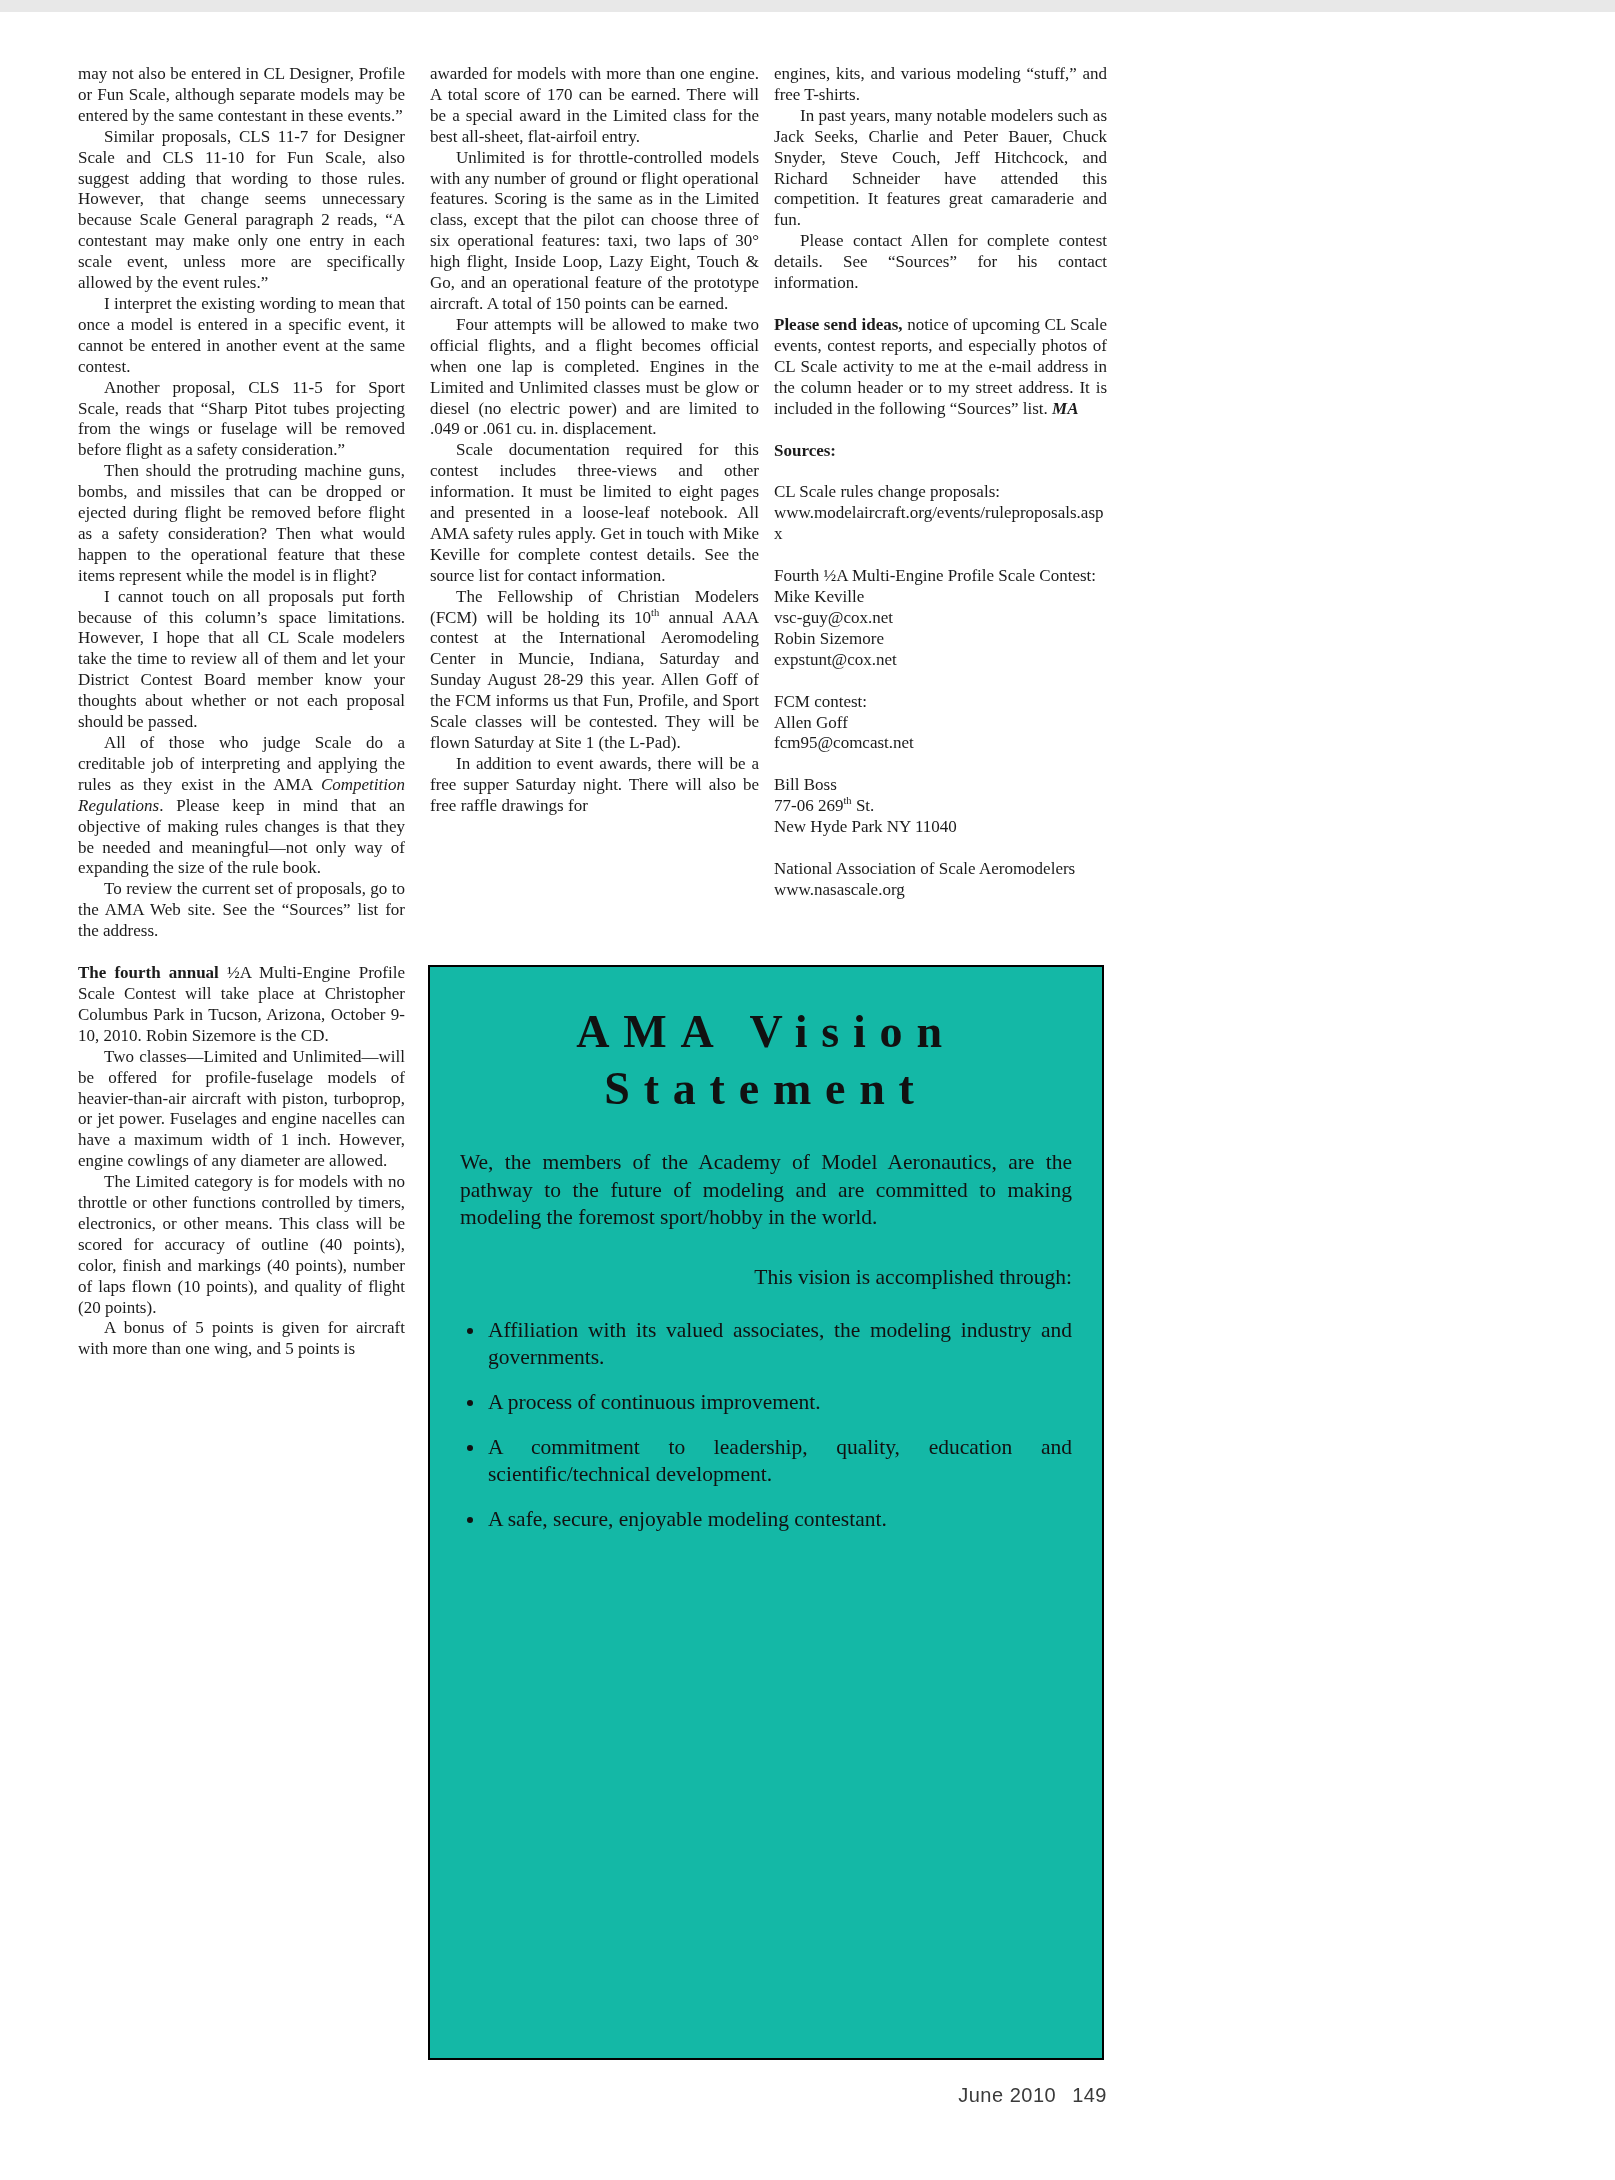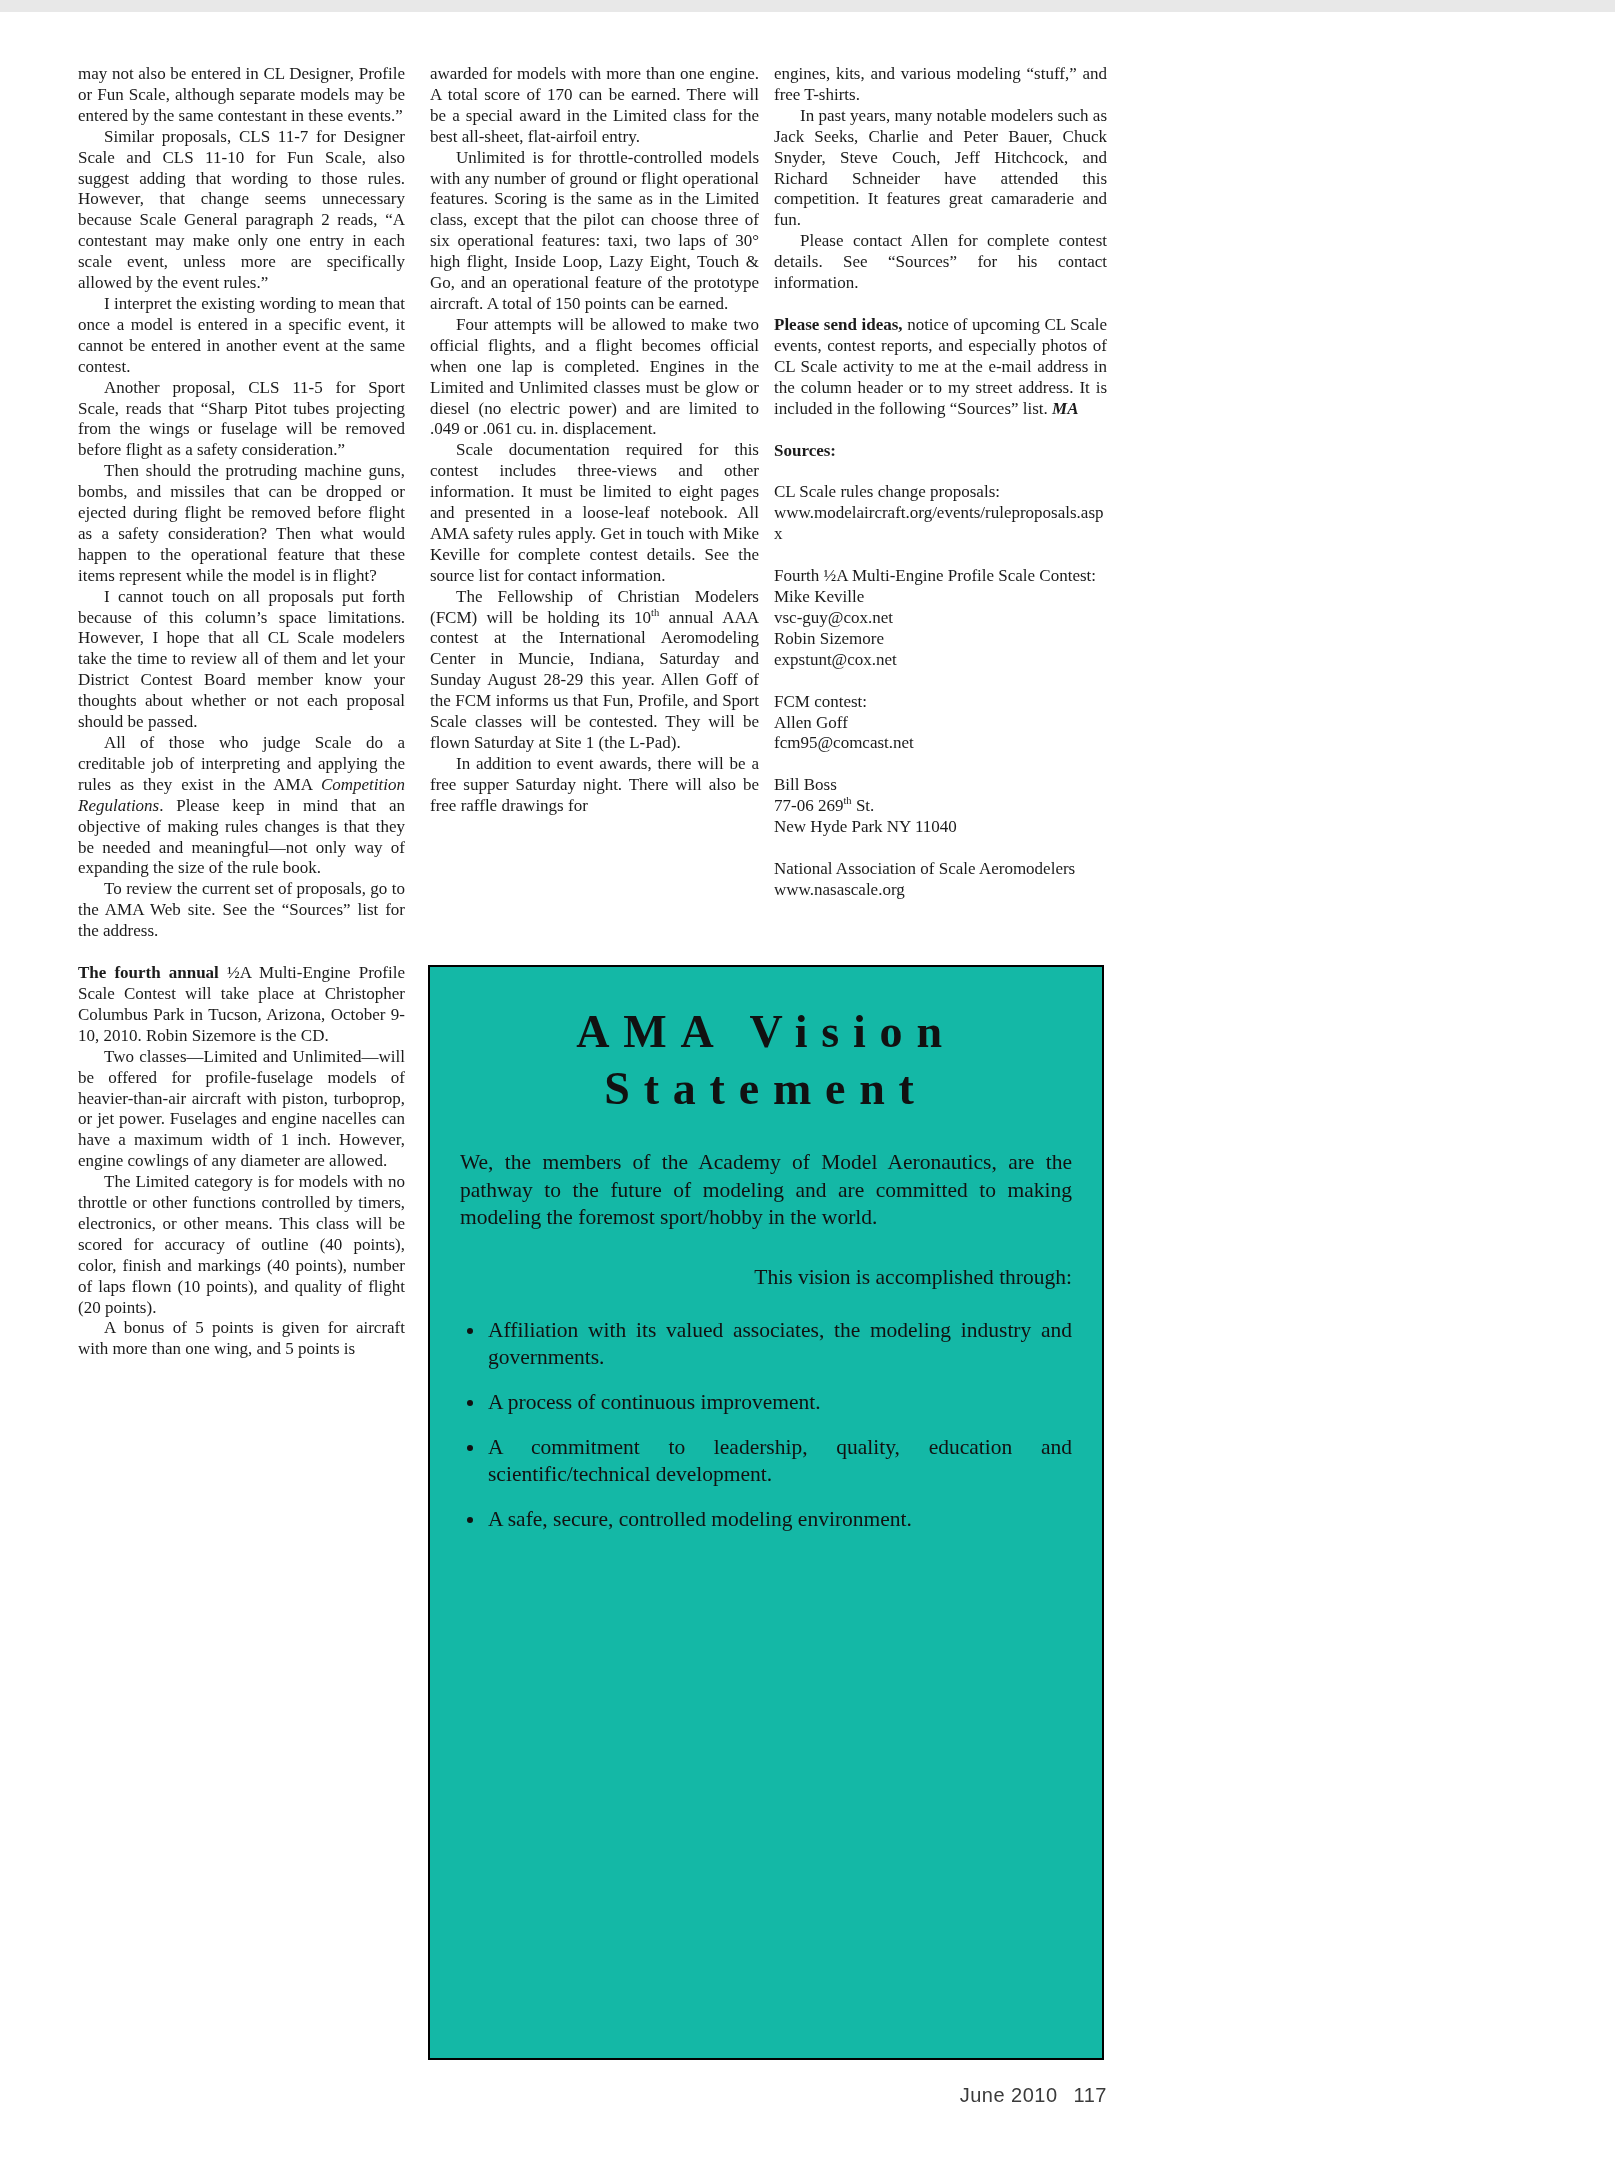--- a/index.html
+++ b/index.html
@@ -103,21 +103,21 @@
     <h1 class="vision-title">
       <span>AMA Vision</span><br>
       <span>Statement</span>
     </h1>
     <p class="vision-intro">We, the members of the Academy of Model Aeronautics, are the pathway to the future of modeling and are committed to making modeling the foremost sport/hobby in the world.</p>
     <p class="vision-leadin">This vision is accomplished through:</p>
     <ul class="vision-bullets">
         <li>Affiliation with its valued associates, the modeling industry and governments.</li>
         <li>A process of continuous improvement.</li>
         <li>A commitment to leadership, quality, education and scientific/technical development.</li>
-        <li>A safe, secure, controlled modeling environment.</li>
+        <li>A safe, secure, enjoyable modeling contestant.</li>
       </ul>
   </div>
 
   <div class="footer">
-    <span>June 2010</span><span class="pageno">117</span>
+    <span>June 2010</span><span class="pageno">149</span>
   </div>
 
 </div>
 
 </body></html>

